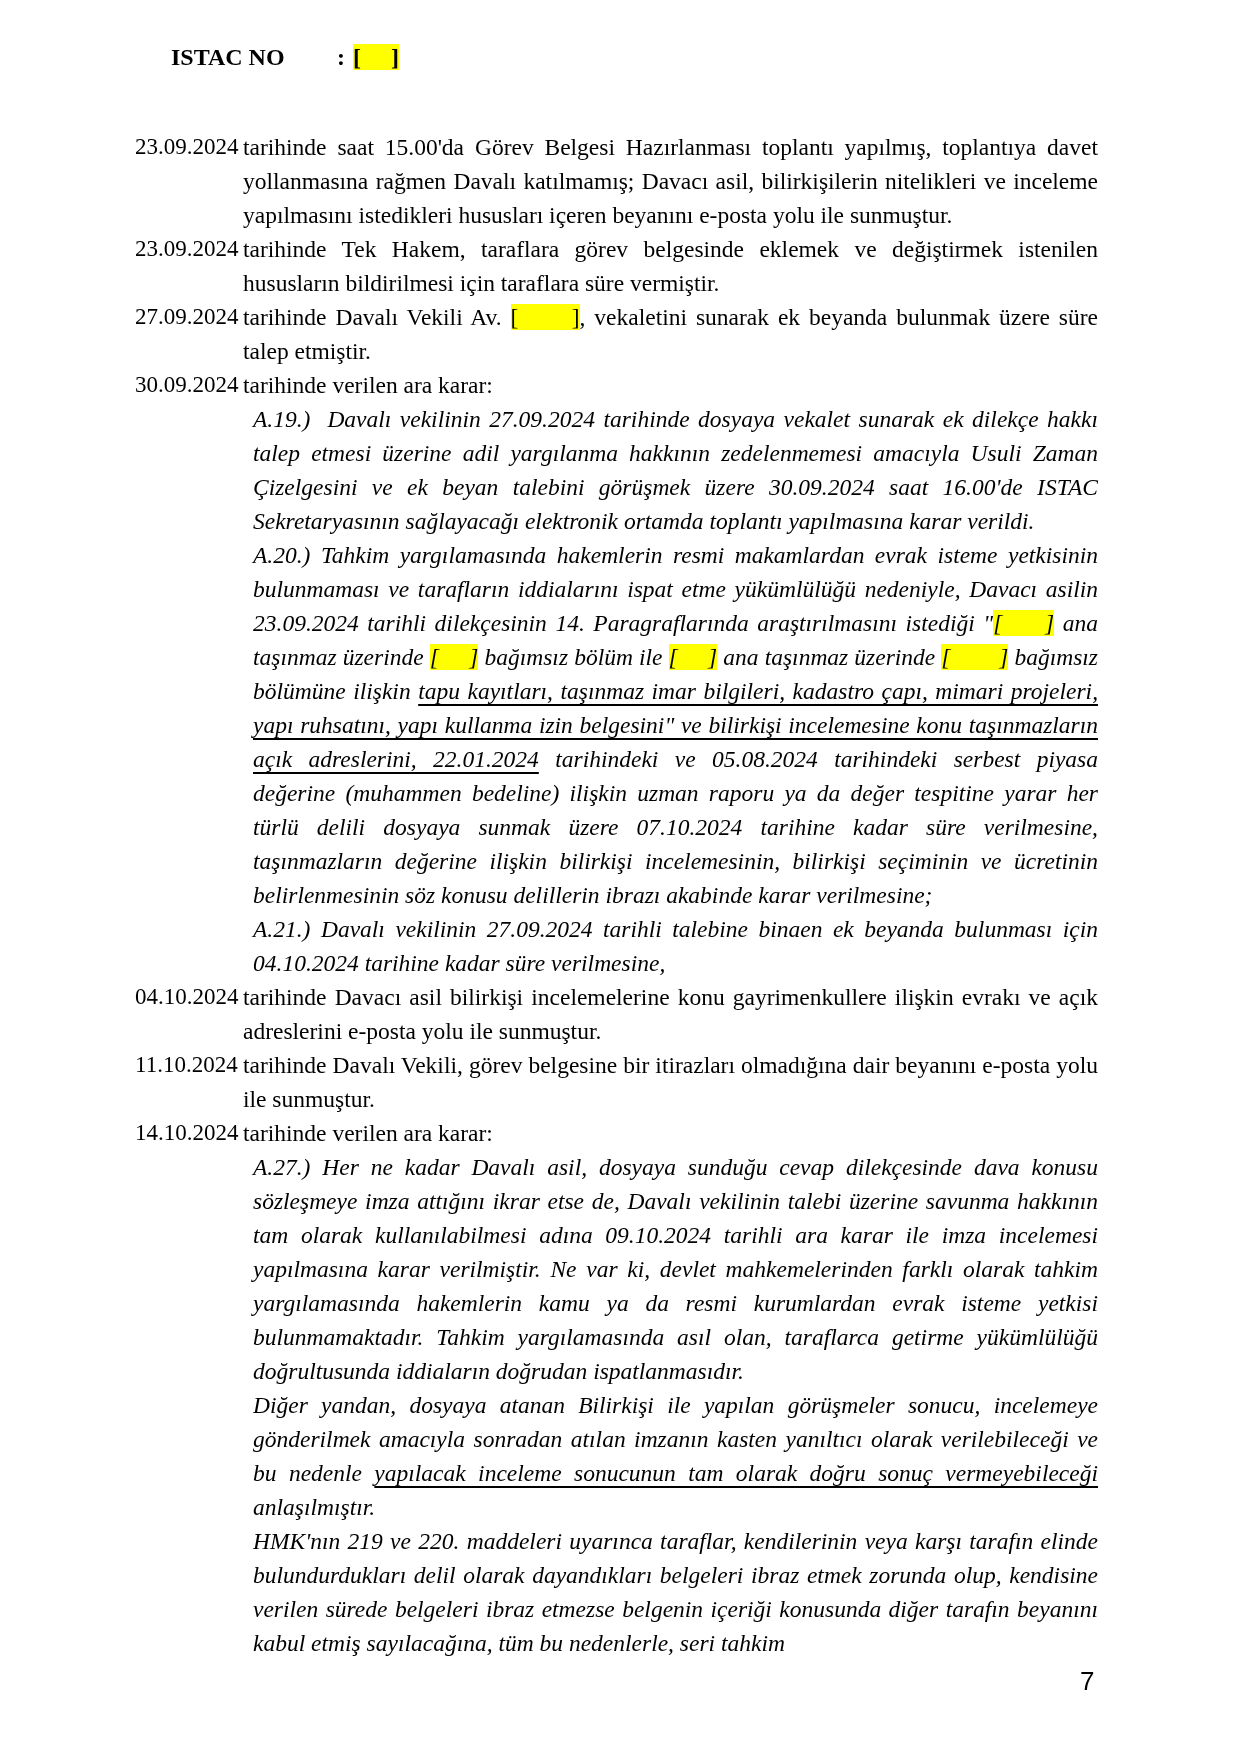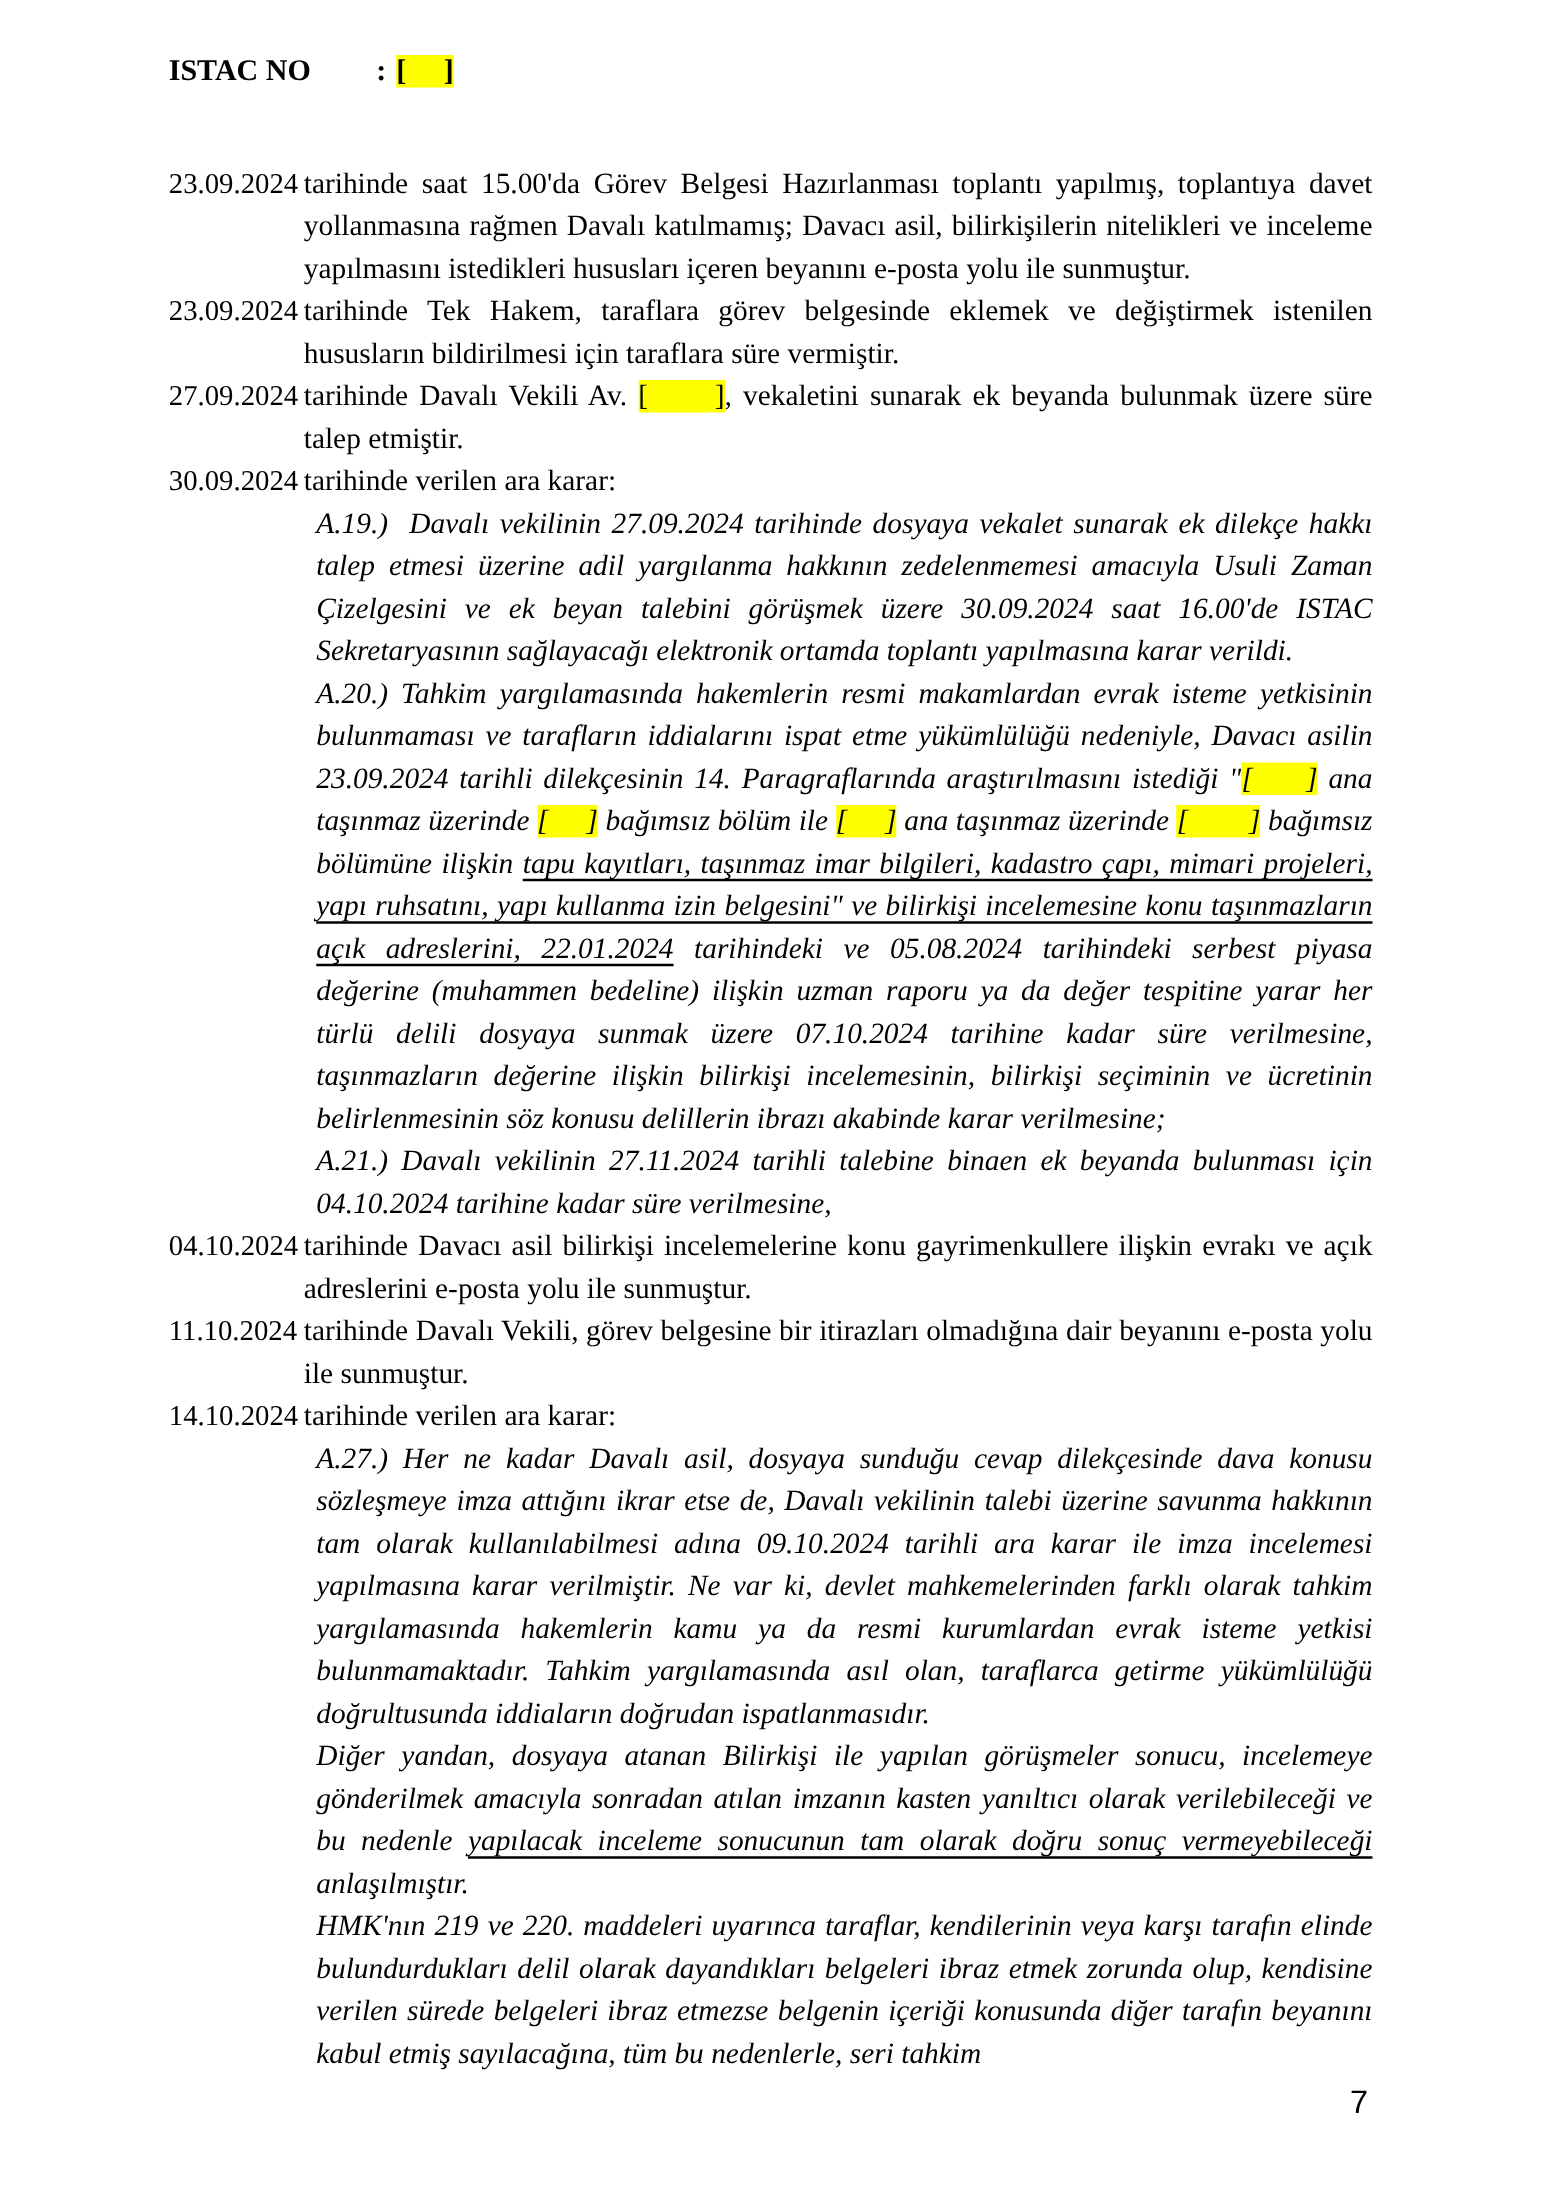--- a/index.html
+++ b/index.html
@@ -8,21 +8,21 @@
     width:1252px; height:1754px; position:relative;
     font-family:"Liberation Serif", serif; color:#000;
     overflow:hidden;
   }
   .page { position:absolute; inset:0; background:#fff; }
 
   .doc-header {
     position:absolute; top:44px; left:135px;
     font-size:24px; font-weight:bold; white-space:nowrap;
   }
-  .doc-header .hdr-label { display:inline-block; width:166px; }
+  .doc-header .hdr-label { display:inline-block; width:166px;margin-left:36px; }
   .doc-header .hdr-sep   { display:inline-block; margin-right:8px; }
 
   .doc-main {
     position:absolute; top:130px; left:135px; width:963px;
     font-size:23.5px; line-height:34px; text-align:justify;
   }
   .entry { display:grid; grid-template-columns:108px 1fr; }
   .entry .date { font-weight:normal; white-space:nowrap; font-size:23px; }
   .para {}
   .para.indent { margin-left:10px; }
@@ -67,21 +67,21 @@
         <div>
           <div class="para"><span>tarihinde Davalı Vekili Av. </span><span class="hl">[&nbsp;&nbsp;&nbsp;&nbsp;&nbsp;&nbsp;]</span><span>, vekaletini sunarak ek beyanda bulunmak üzere süre talep etmiştir.</span></div>
         </div>
       </div>
       <div class="entry">
         <span class="date">30.09.2024</span>
         <div>
           <div class="para"><span>tarihinde verilen ara karar:</span></div>
           <div class="para italic indent"><span class="bi">A.19.)</span><span>&nbsp; Davalı vekilinin 27.09.2024 tarihinde dosyaya vekalet sunarak ek dilekçe hakkı talep etmesi üzerine adil yargılanma hakkının zedelenmemesi amacıyla Usuli Zaman Çizelgesini ve ek beyan talebini görüşmek üzere 30.09.2024 saat 16.00'de ISTAC Sekretaryasının sağlayacağı elektronik ortamda toplantı yapılmasına karar verildi.</span></div>
           <div class="para italic indent"><span class="bi">A.20.)</span><span> Tahkim yargılamasında hakemlerin resmi makamlardan evrak isteme yetkisinin bulunmaması ve tarafların iddialarını ispat etme yükümlülüğü nedeniyle, Davacı asilin 23.09.2024 tarihli dilekçesinin 14. Paragraflarında araştırılmasını istediği "</span><span class="hl">[&nbsp;&nbsp;&nbsp;&nbsp;&nbsp;]</span><span> ana taşınmaz üzerinde </span><span class="hl">[&nbsp;&nbsp;&nbsp;&nbsp;&nbsp;]</span><span> bağımsız bölüm ile </span><span class="hl">[&nbsp;&nbsp;&nbsp;&nbsp;&nbsp;]</span><span> ana taşınmaz üzerinde </span><span class="hl">[&nbsp;&nbsp;&nbsp;&nbsp;&nbsp;&nbsp;&nbsp;&nbsp;]</span><span> bağımsız bölümüne ilişkin </span><span class="u">tapu kayıtları, taşınmaz imar bilgileri, kadastro çapı, mimari projeleri, yapı ruhsatını, yapı kullanma izin belgesini" ve bilirkişi incelemesine konu taşınmazların açık adreslerini, 22.01.2024</span><span> tarihindeki ve 05.08.2024 tarihindeki serbest piyasa değerine (muhammen bedeline) ilişkin uzman raporu ya da değer tespitine yarar her türlü delili dosyaya sunmak üzere 07.10.2024 tarihine kadar süre verilmesine, taşınmazların değerine ilişkin bilirkişi incelemesinin, bilirkişi seçiminin ve ücretinin belirlenmesinin söz konusu delillerin ibrazı akabinde karar verilmesine;</span></div>
-          <div class="para italic indent"><span class="bi">A.21.)</span><span> Davalı vekilinin 27.11.2024 tarihli talebine binaen ek beyanda bulunması için 04.10.2024 tarihine kadar süre verilmesine,</span></div>
+          <div class="para italic indent"><span class="bi">A.21.)</span><span> Davalı vekilinin 27.09.2024 tarihli talebine binaen ek beyanda bulunması için 04.10.2024 tarihine kadar süre verilmesine,</span></div>
         </div>
       </div>
       <div class="entry">
         <span class="date">04.10.2024</span>
         <div>
           <div class="para"><span>tarihinde Davacı asil bilirkişi incelemelerine konu gayrimenkullere ilişkin evrakı ve açık adreslerini e-posta yolu ile sunmuştur.</span></div>
         </div>
       </div>
       <div class="entry">
         <span class="date">11.10.2024</span>

